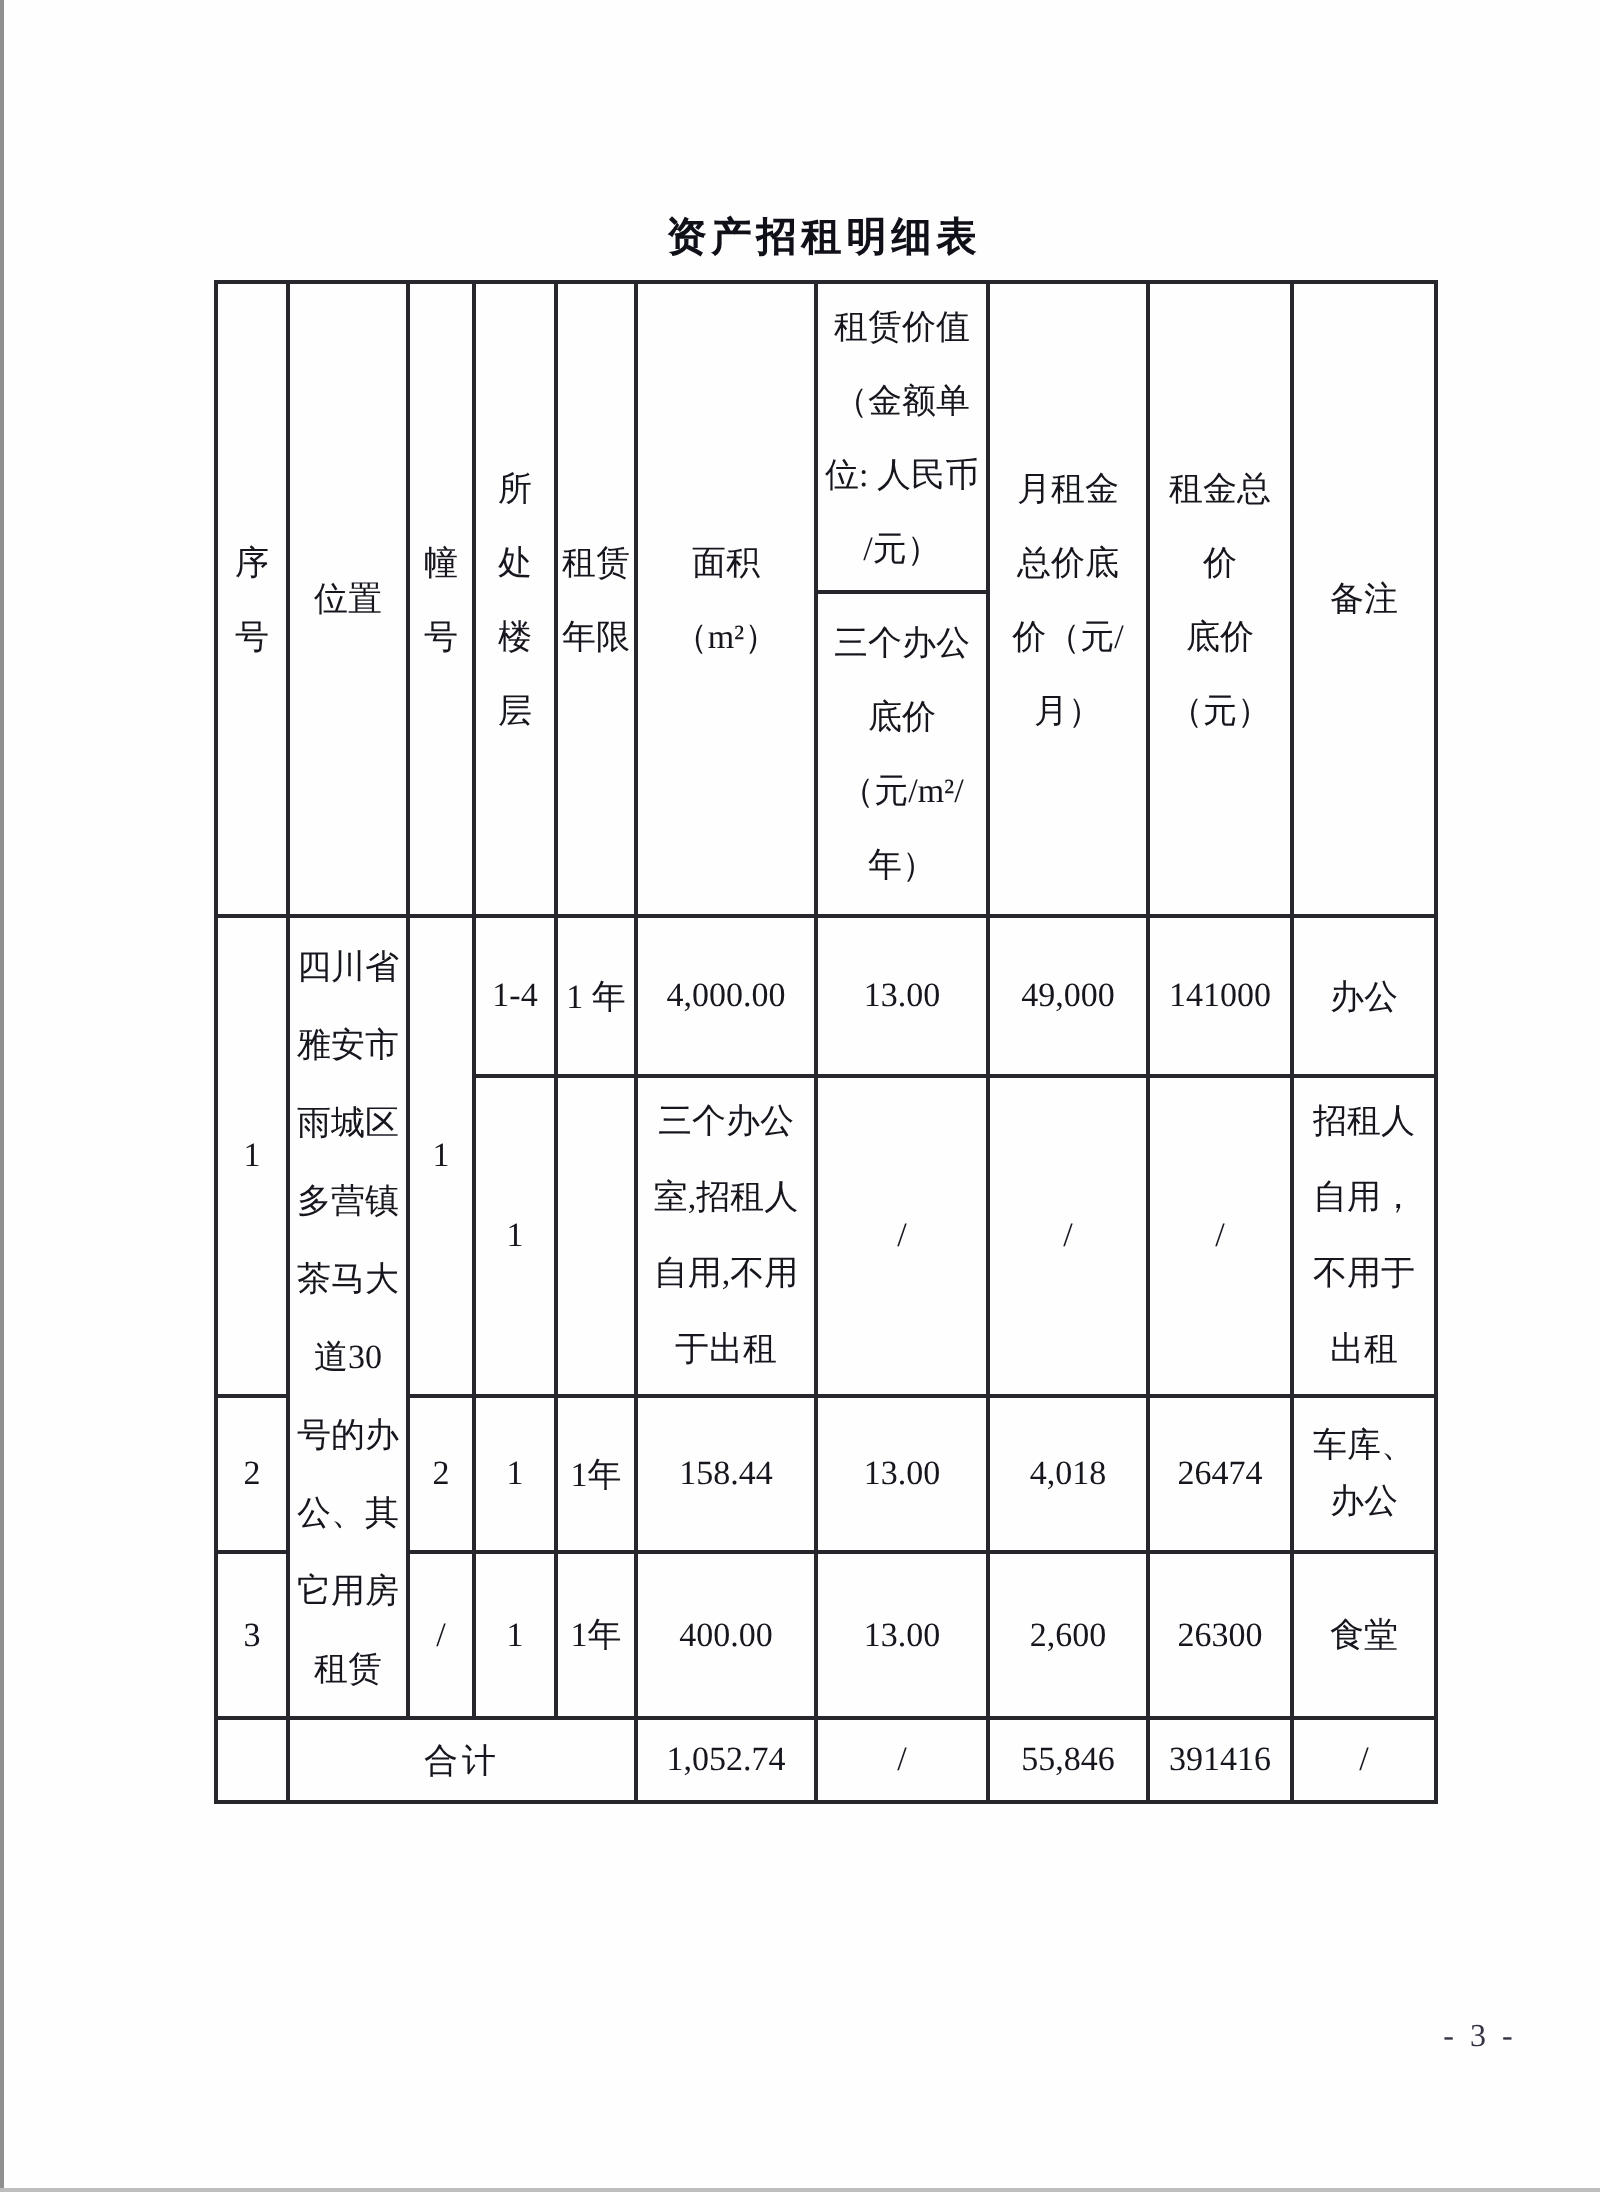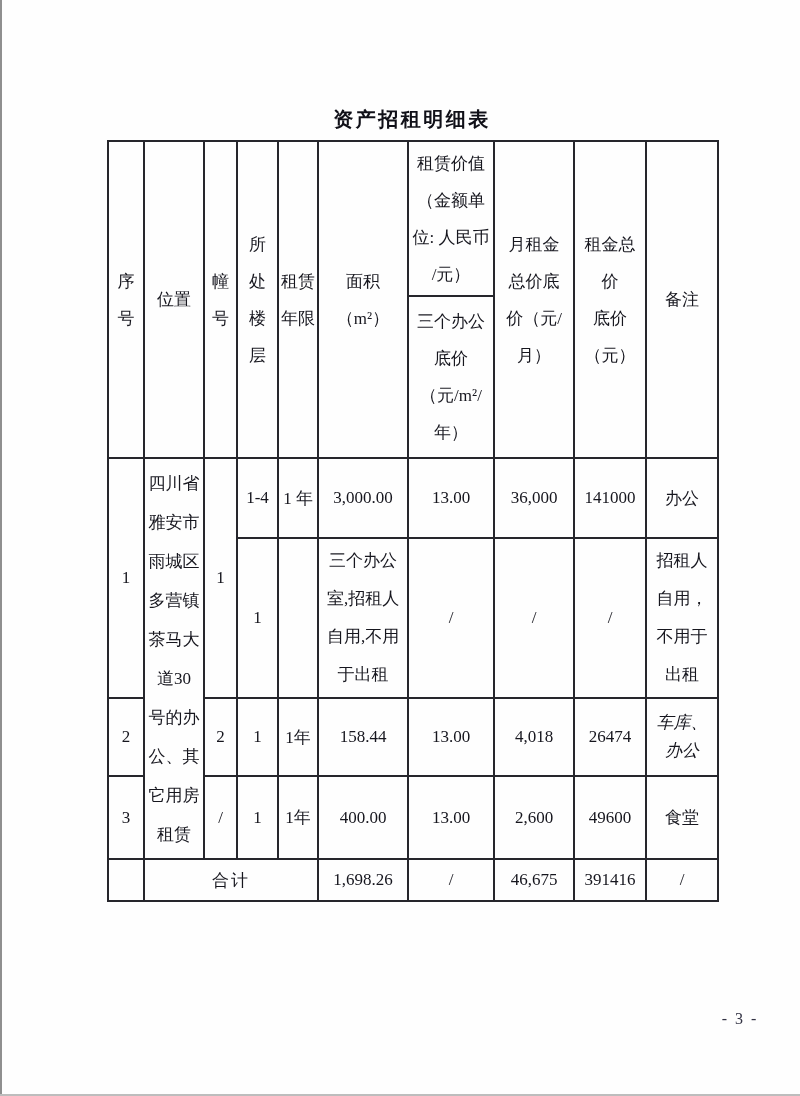--- a/index.html
+++ b/index.html
@@ -32,21 +32,21 @@
   tr.hr1 { height:155px; }
   tr.hr2 { height:162px; }
   tr.r1a { height:80px;  }
   tr.r1b { height:160px; }
   tr.r2  { height:78px;  }
   tr.r3  { height:83px;  }
   tr.rt  { height:42px;  }
 
   td.loc  { line-height:39px; }
   td.ml38 { line-height:38px;border-radius:29px; }
-  td.ml28 { line-height:28px;font-style:italic; }
+  td.ml28 { line-height:28px; }
   td.sum  { letter-spacing:2px; }
 
   .page-number {
     position:absolute; left:700px; top:1010px; width:80px;
     text-align:center; font-size:16px; letter-spacing:2px; color:#333344;
   }
 </style>
 </head>
 <body>
 
@@ -113,23 +113,23 @@
 多营镇
 茶马大
 道30
 号的办
 公、其
 它用房
 租赁</td>
         <td rowspan="2">1</td>
         <td>1-4</td>
         <td>1 年</td>
-        <td>3,000.00</td>
+        <td>4,000.00</td>
         <td>13.00</td>
-        <td>36,000</td>
+        <td>49,000</td>
         <td>141000</td>
         <td>办公</td>
       </tr>
 
       <tr class="r1b">
         <td>1</td>
         <td></td>
         <td class="ml38">三个办公
 室,招租人
 自用,不用
@@ -157,30 +157,30 @@
       </tr>
 
       <tr class="r3">
         <td>3</td>
         <td>/</td>
         <td>1</td>
         <td>1年</td>
         <td>400.00</td>
         <td>13.00</td>
         <td>2,600</td>
-        <td>49600</td>
+        <td>26300</td>
         <td>食堂</td>
       </tr>
 
       <tr class="rt">
         <td></td>
         <td colspan="4" class="sum">合计</td>
-        <td>1,698.26</td>
+        <td>1,052.74</td>
         <td>/</td>
-        <td>46,675</td>
+        <td>55,846</td>
         <td>391416</td>
         <td>/</td>
       </tr>
     </tbody>
   </table>
 
   <div class="page-number">- 3 -</div>
 </div>
 
 </body></html>

